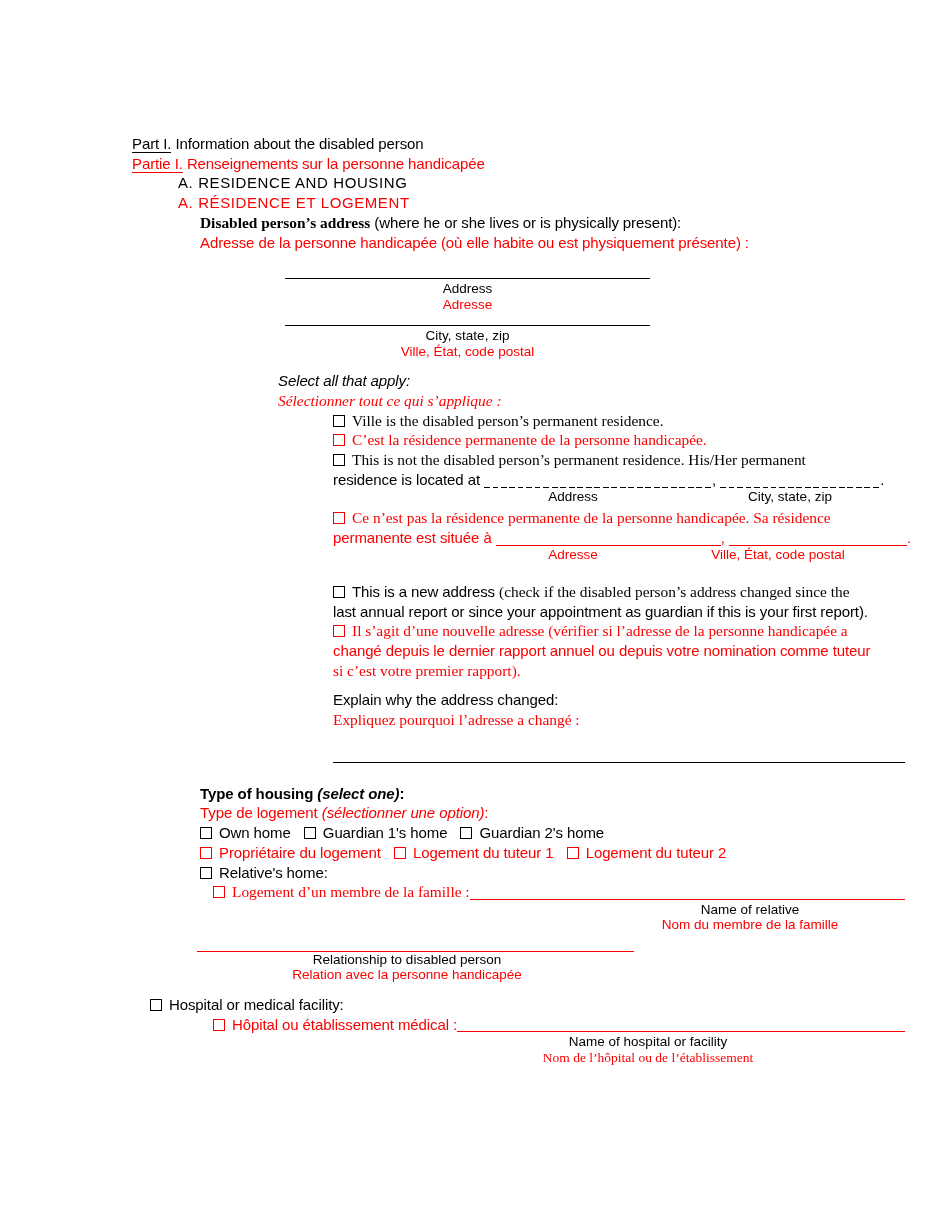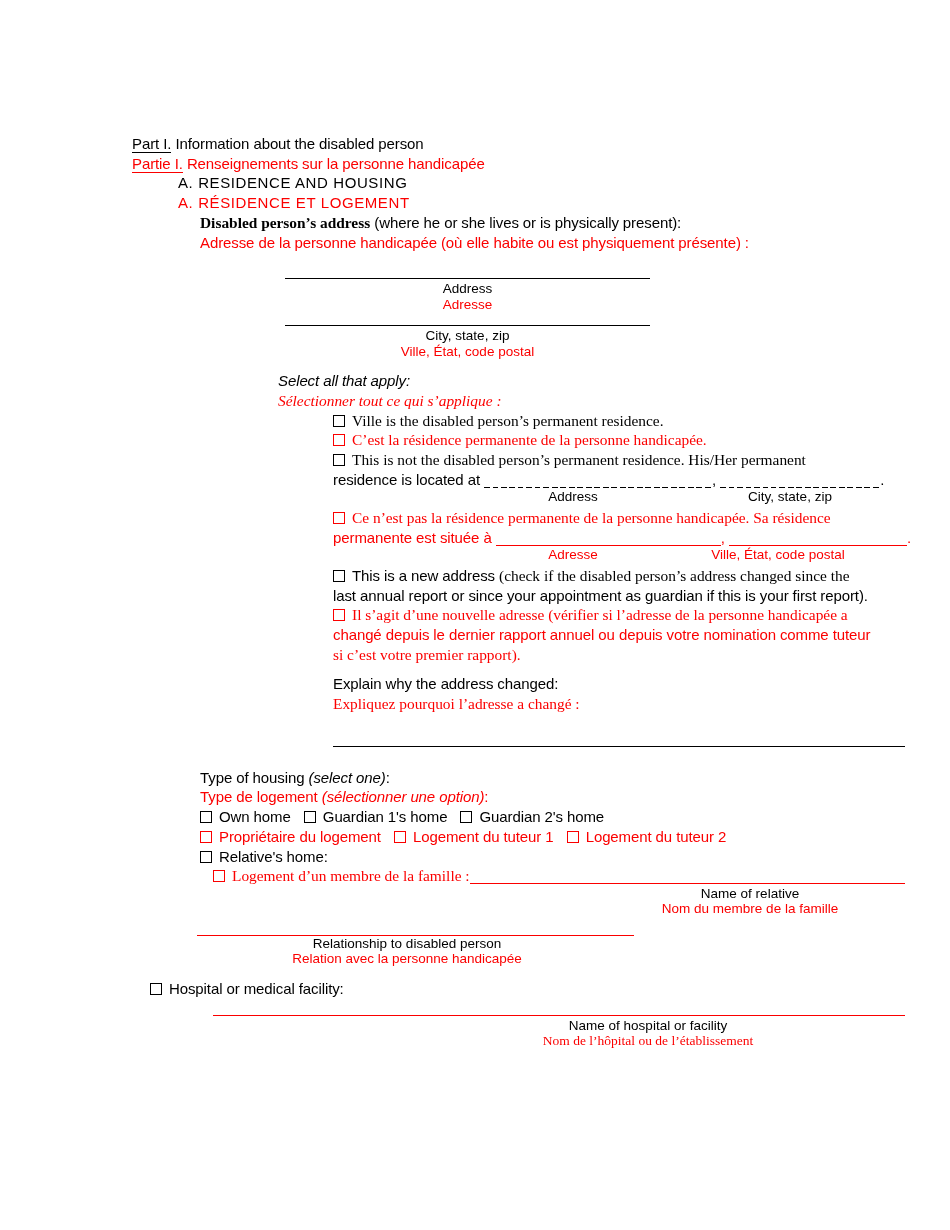--- a/index.html
+++ b/index.html
@@ -111,38 +111,38 @@
       <div class="ln sans red">
         <span>permanente est située à</span>
         <span class="solidline" style="width:225px;"></span><span>,</span>
         <span class="solidline" style="width:178px;"></span><span>.</span>
       </div>
       <div class="labelrow small sans red">
         <span style="left:240px;">Adresse</span>
         <span style="left:445px;">Ville, État, code postal</span>
       </div>
 
-      <div class="ln" style="margin-top:3px;">
+      <div class="ln" style="margin-top:19px;">
         <span class="cb"></span><span class="sans">This is a new address</span>
         <span class="serif">(check if the disabled person’s address changed since the</span>
       </div>
       <div class="ln sans">last annual report or since your appointment as guardian if this is your first report).</div>
 
       <div class="ln serif red">
         <span class="cb redbox"></span><span>Il s’agit d’une nouvelle adresse (vérifier si l’adresse de la personne handicapée a</span>
       </div>
       <div class="ln sans red">changé depuis le dernier rapport annuel ou depuis votre nomination comme tuteur</div>
       <div class="ln serif red">si c’est votre premier rapport).</div>
 
       <div class="ln sans" style="margin-top:10px;">Explain why the address changed:</div>
       <div class="ln serif red">Expliquez pourquoi l’adresse a changé :</div>
       <div class="rule-black" style="width:572px;margin-top:32px;"></div>
     </div>
 
-    <div class="ln sans ind2" style="margin-top:21px;">
+    <div class="ln sans ind2" style="margin-top:21px;font-weight:bold;">
       <span>Type of housing</span>
       <span class="it">(select one)</span><span>:</span>
     </div>
     <div class="ln sans red ind2">
       <span>Type de logement</span>
       <span class="it">(sélectionner une option)</span><span>:</span>
     </div>
 
     <div class="ln sans ind2">
       <span class="cb"></span><span>Own home</span>
@@ -174,20 +174,21 @@
       <span style="left:275px;">Relationship to disabled person</span>
     </div>
     <div class="labelrow small sans red">
       <span style="left:275px;">Relation avec la personne handicapée</span>
     </div>
 
     <div class="ln sans ind2" style="margin-top:12px;margin-left:18px;">
       <span class="cb"></span><span>Hospital or medical facility:</span>
     </div>
     <div class="ln sans red ind5 lineflex">
+      <span class="txt"><span class="cb redbox"></span><span>Hôpital ou établissement médical :</span></span>
       <span class="fill"></span>
     </div>
     <div class="labelrow small sans">
       <span style="left:516px;">Name of hospital or facility</span>
     </div>
     <div class="labelrow small serif red">
       <span style="left:516px;">Nom de l’hôpital ou de l’établissement</span>
     </div>
 
   </div>

